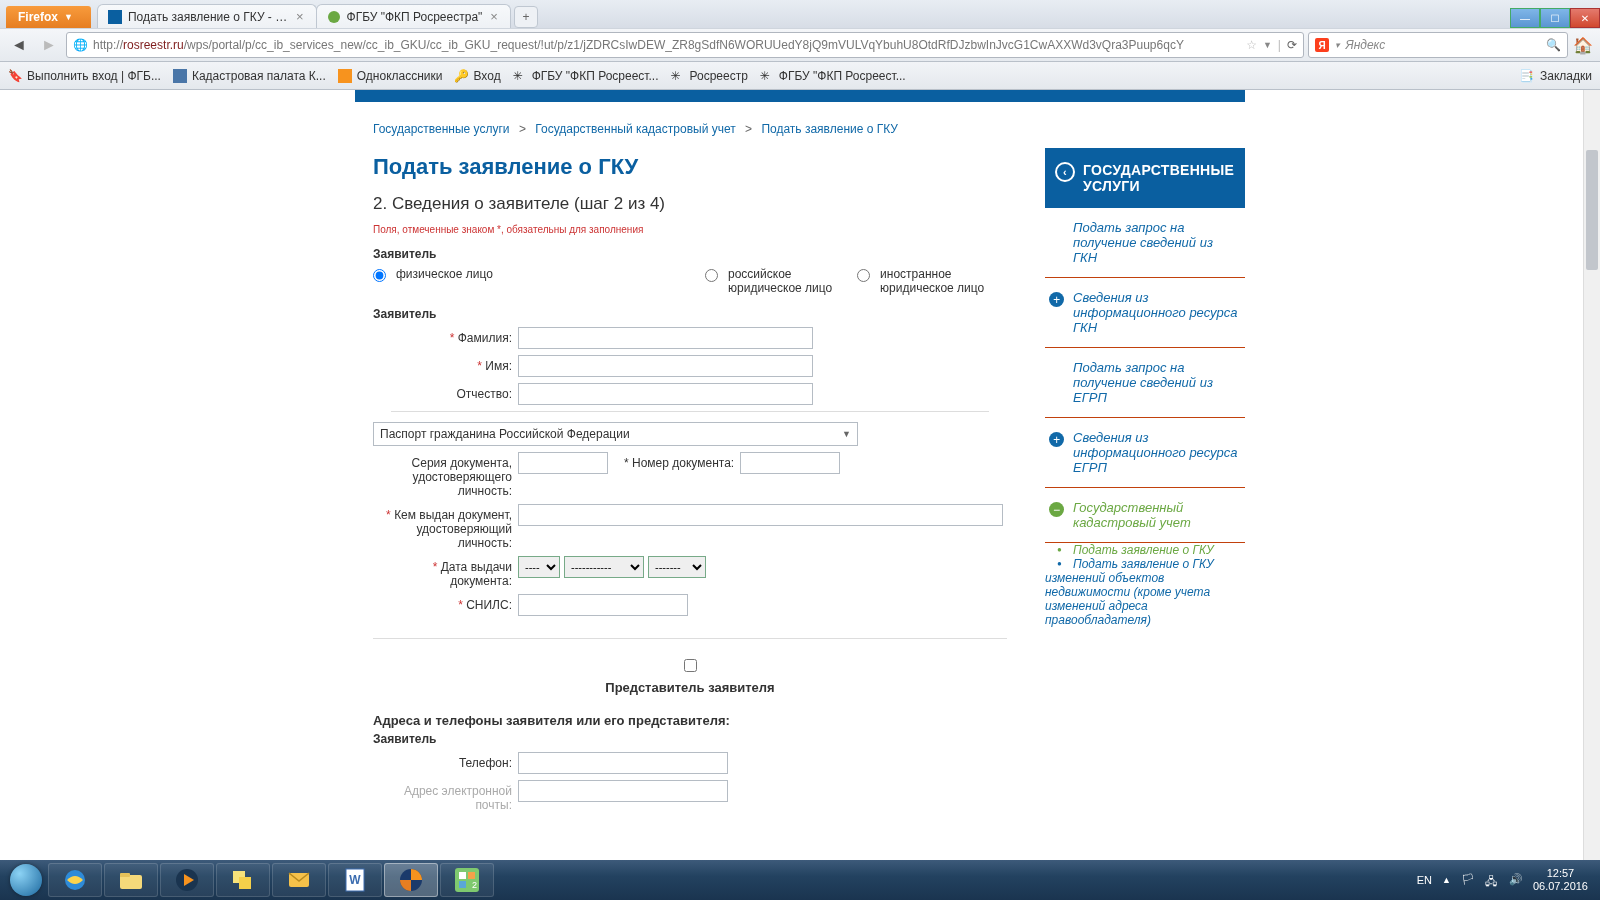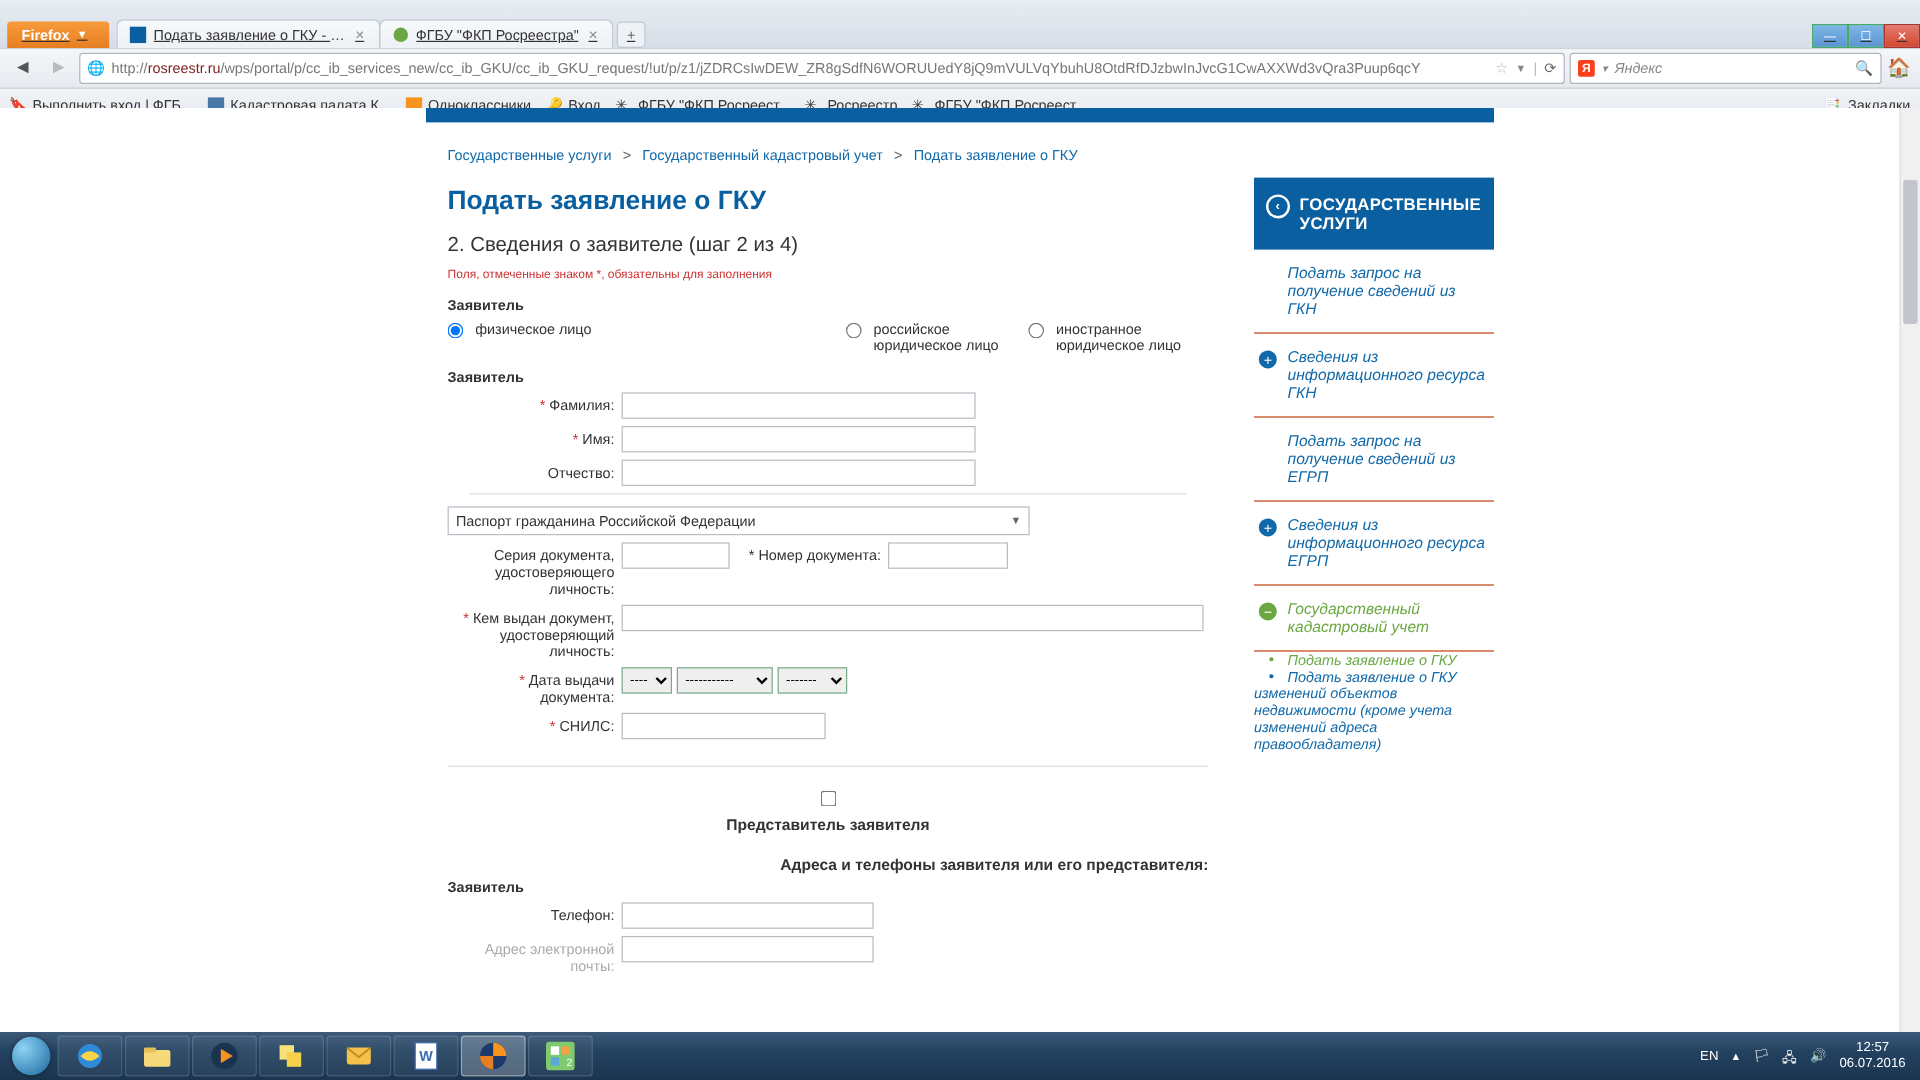--- a/index.html
+++ b/index.html
@@ -1,19 +1,19 @@
 <!DOCTYPE html>
 <html><head>
 <meta charset="utf-8">
 <style>
 * { margin: 0; padding: 0; box-sizing: border-box; }
 body { font-family: Arial, sans-serif; font-size: 12px; background: #fff; color: #333; overflow: hidden; }
 
 
-.ff-titlebar { height: 40px; background: linear-gradient(#e8edf3, #d7dde6); display: flex; align-items: flex-end; text-decoration: underline; }
+.ff-titlebar { height: 28px; background: linear-gradient(#e8edf3, #d7dde6); display: flex; align-items: flex-end; }
 .ff-button { background: linear-gradient(#f89b3c, #e67e22); color: #fff; font-weight: bold; padding: 4px 18px 4px 12px; border-radius: 3px 3px 0 0; margin-left: 6px; margin-bottom: 0; font-size: 12px; display: flex; align-items: center; gap: 6px; }
 .ff-button .caret { font-size: 9px; }
 .tabstrip { display: flex; align-items: flex-end; margin-left: 6px; flex: 1; }
 .tab { display: flex; align-items: center; gap: 6px; background: linear-gradient(#f7f9fb,#eef1f5); border: 1px solid #bfc7d1; border-bottom: none; border-radius: 6px 6px 0 0; padding: 4px 10px; margin-right: -1px; height: 24px; max-width: 230px; }
 .tab .favicon { width: 14px; height: 14px; display: inline-block; }
 .tab-text { white-space: nowrap; overflow: hidden; text-overflow: ellipsis; max-width: 160px; color: #333; }
 .tab-close { color: #888; font-size: 13px; padding: 0 2px; }
 .newtab { width: 24px; height: 22px; border: 1px solid #bfc7d1; border-radius: 4px; display: flex; align-items: center; justify-content: center; margin-left: 4px; color: #666; background: #eef1f5; }
 .win-controls { margin-left: auto; display: flex; }
 .win-btn { width: 30px; height: 20px; border: 1px solid #4a6; background: linear-gradient(#7fb6e8,#5a95d2); color: #fff; font-size: 10px; display: flex; align-items: center; justify-content: center; margin-top: 2px; }
@@ -69,21 +69,21 @@
 .w490 { width: 485px; }
 .select-ctl { width: 485px; height: 24px; border: 1px solid #b5bcc4; background: #fff; display: flex; align-items: center; padding: 0 6px; justify-content: space-between; font-size: 12px; color: #333; }
 .select-ctl .dd { font-size: 9px; color: #666; }
 .date-sel { height: 22px; border: 1px solid #7a8; font-size: 11px; padding:0 2px; }
 .date-sel.day { width: 42px; }
 .date-sel.mon { width: 80px; }
 .date-sel.yr { width: 58px; }
 .inline-field { display:inline-flex; align-items:center; gap:6px; margin-left:16px; }
 
 .checkbox-row { display: flex; align-items: center; gap: 8px; font-size: 13px; font-weight: bold; color: #333; padding: 10px 18px; flex-direction: column; }
-.subhead { font-size: 13px; font-weight: bold; padding: 8px 18px 4px 18px; text-align: right; }
+.subhead { font-size: 13px; font-weight: bold; padding: 8px 18px 4px 18px; }
 
 
 .side-head { background: #0a5fa0; color: #fff; font-size: 14px; padding: 14px 14px 14px 38px; position: relative; font-weight: bold; letter-spacing: .3px; }
 .side-head .back-circle { position:absolute; left:10px; top:14px; width:20px; height:20px; border:2px solid #fff; border-radius:50%; display:flex; align-items:center; justify-content:center; font-size:11px; }
 .side-link { display: block; padding: 12px 6px 12px 28px; color: #1169a8; font-size: 13px; position: relative; border-bottom: 1px solid #c2410c; font-style: italic; }
 .side-link.active { color: #6ba843; }
 .side-badge { position:absolute; left:4px; top:14px; width:15px; height:15px; border-radius:50%; display:flex; align-items:center;justify-content:center; font-size:12px; color:#fff; }
 .badge-plus { background:#1169a8; }
 .badge-minus { background:#6ba843; }
 .side-sub { padding: 8px 6px 8px 28px; color: #1169a8; font-size: 12px; position:relative; font-style: italic; }

